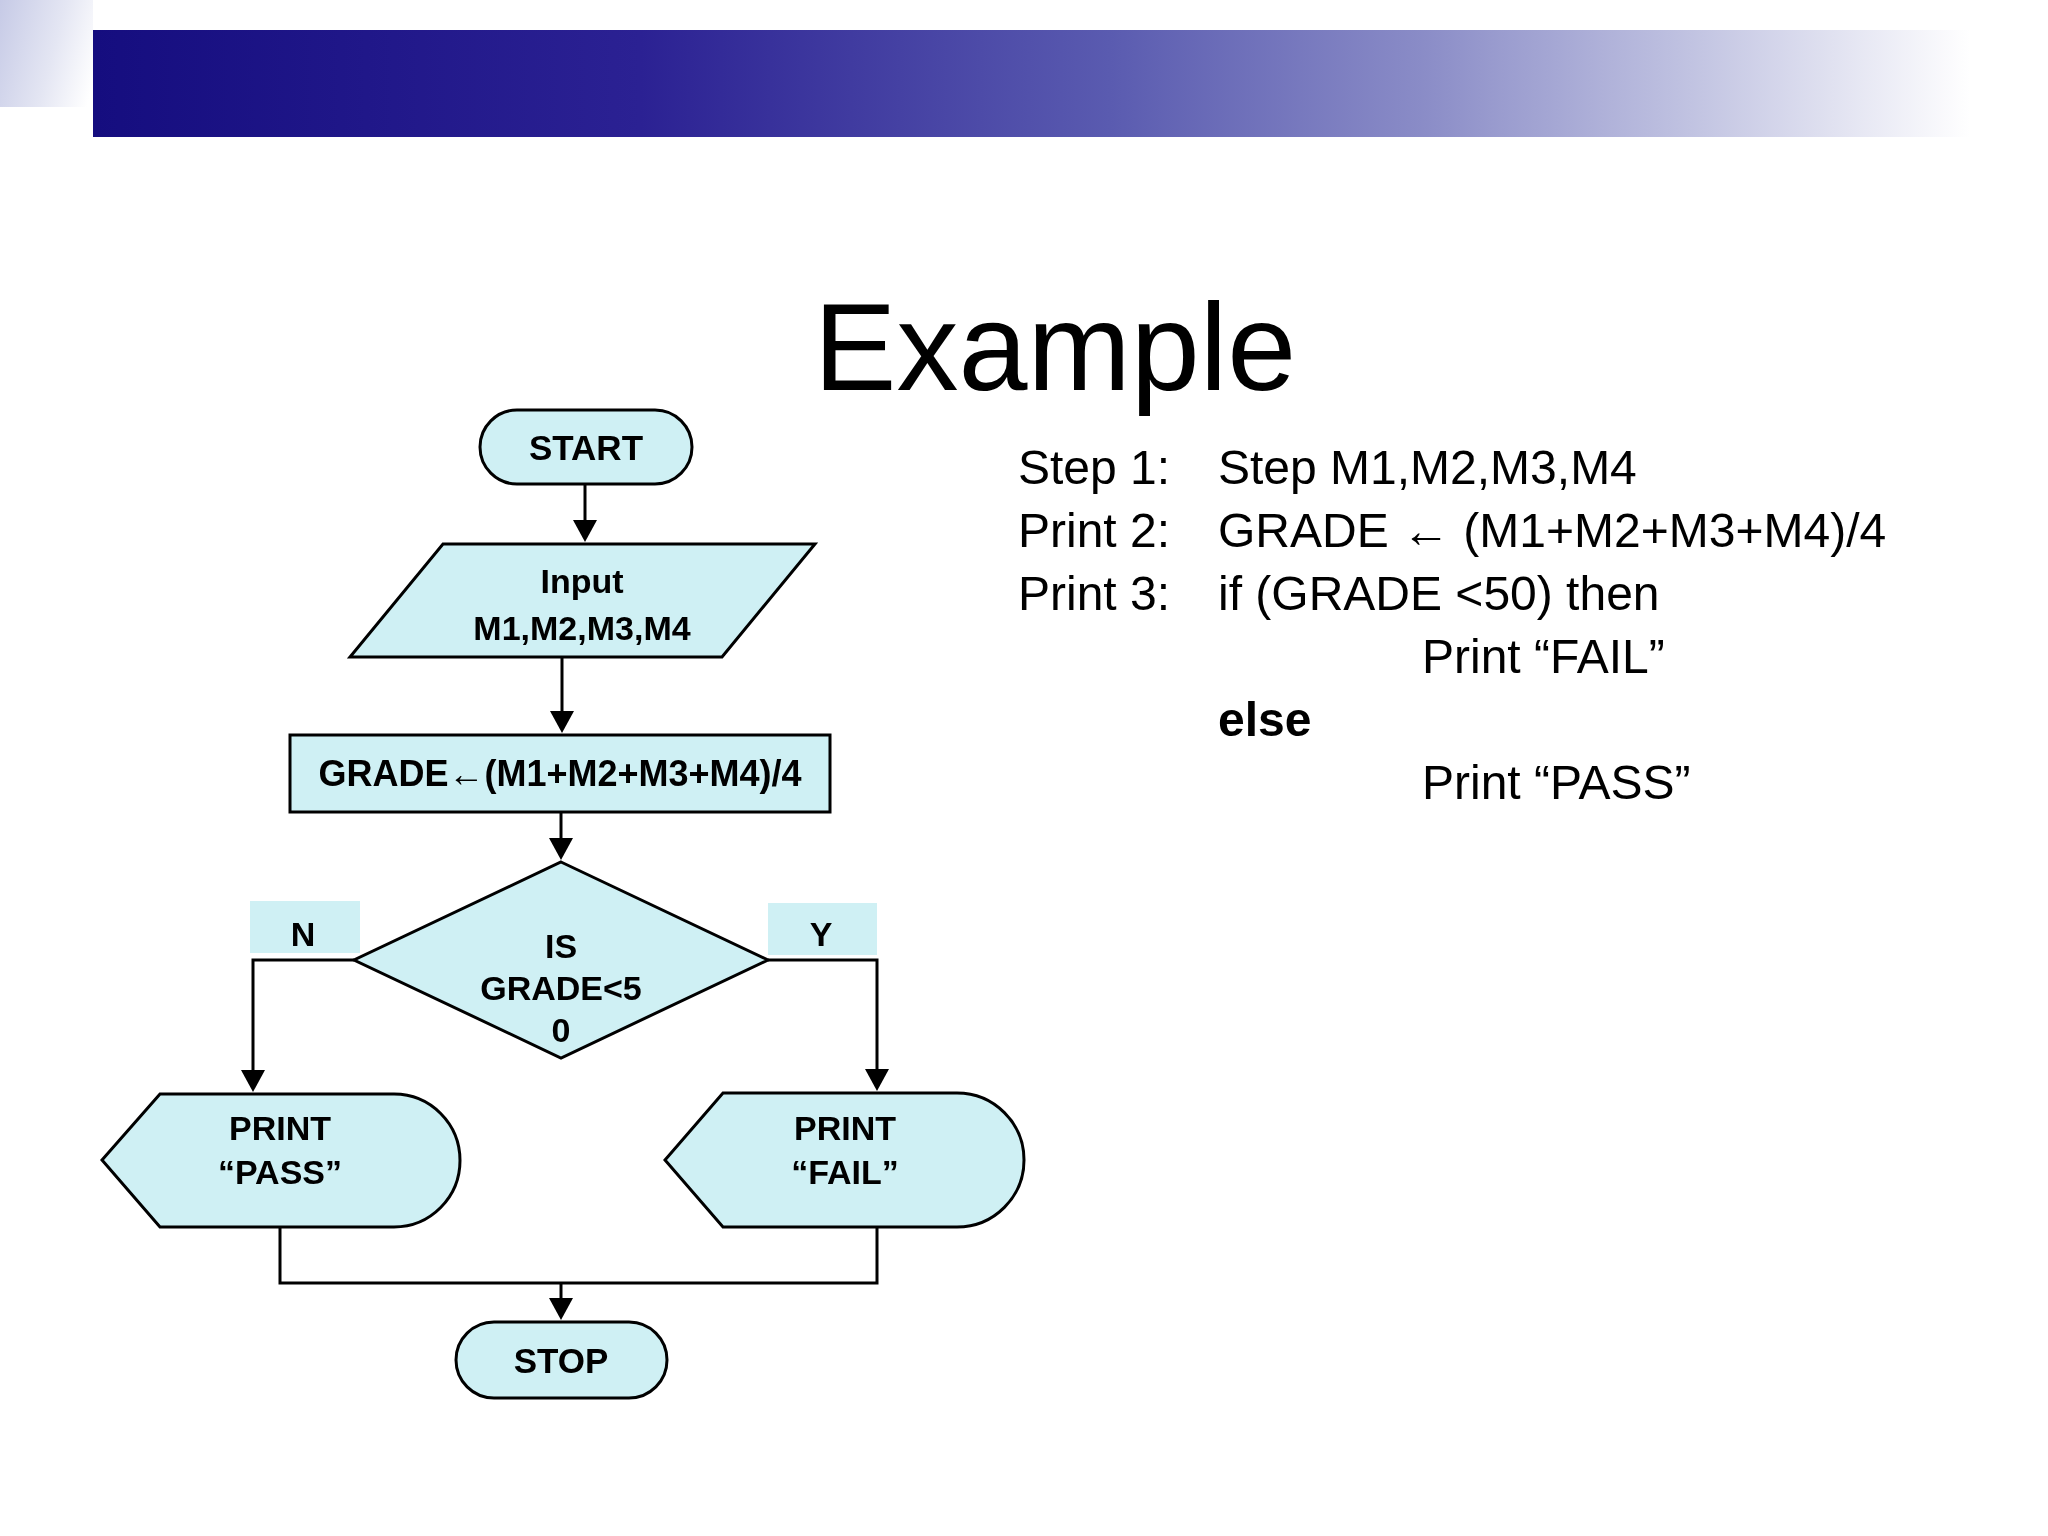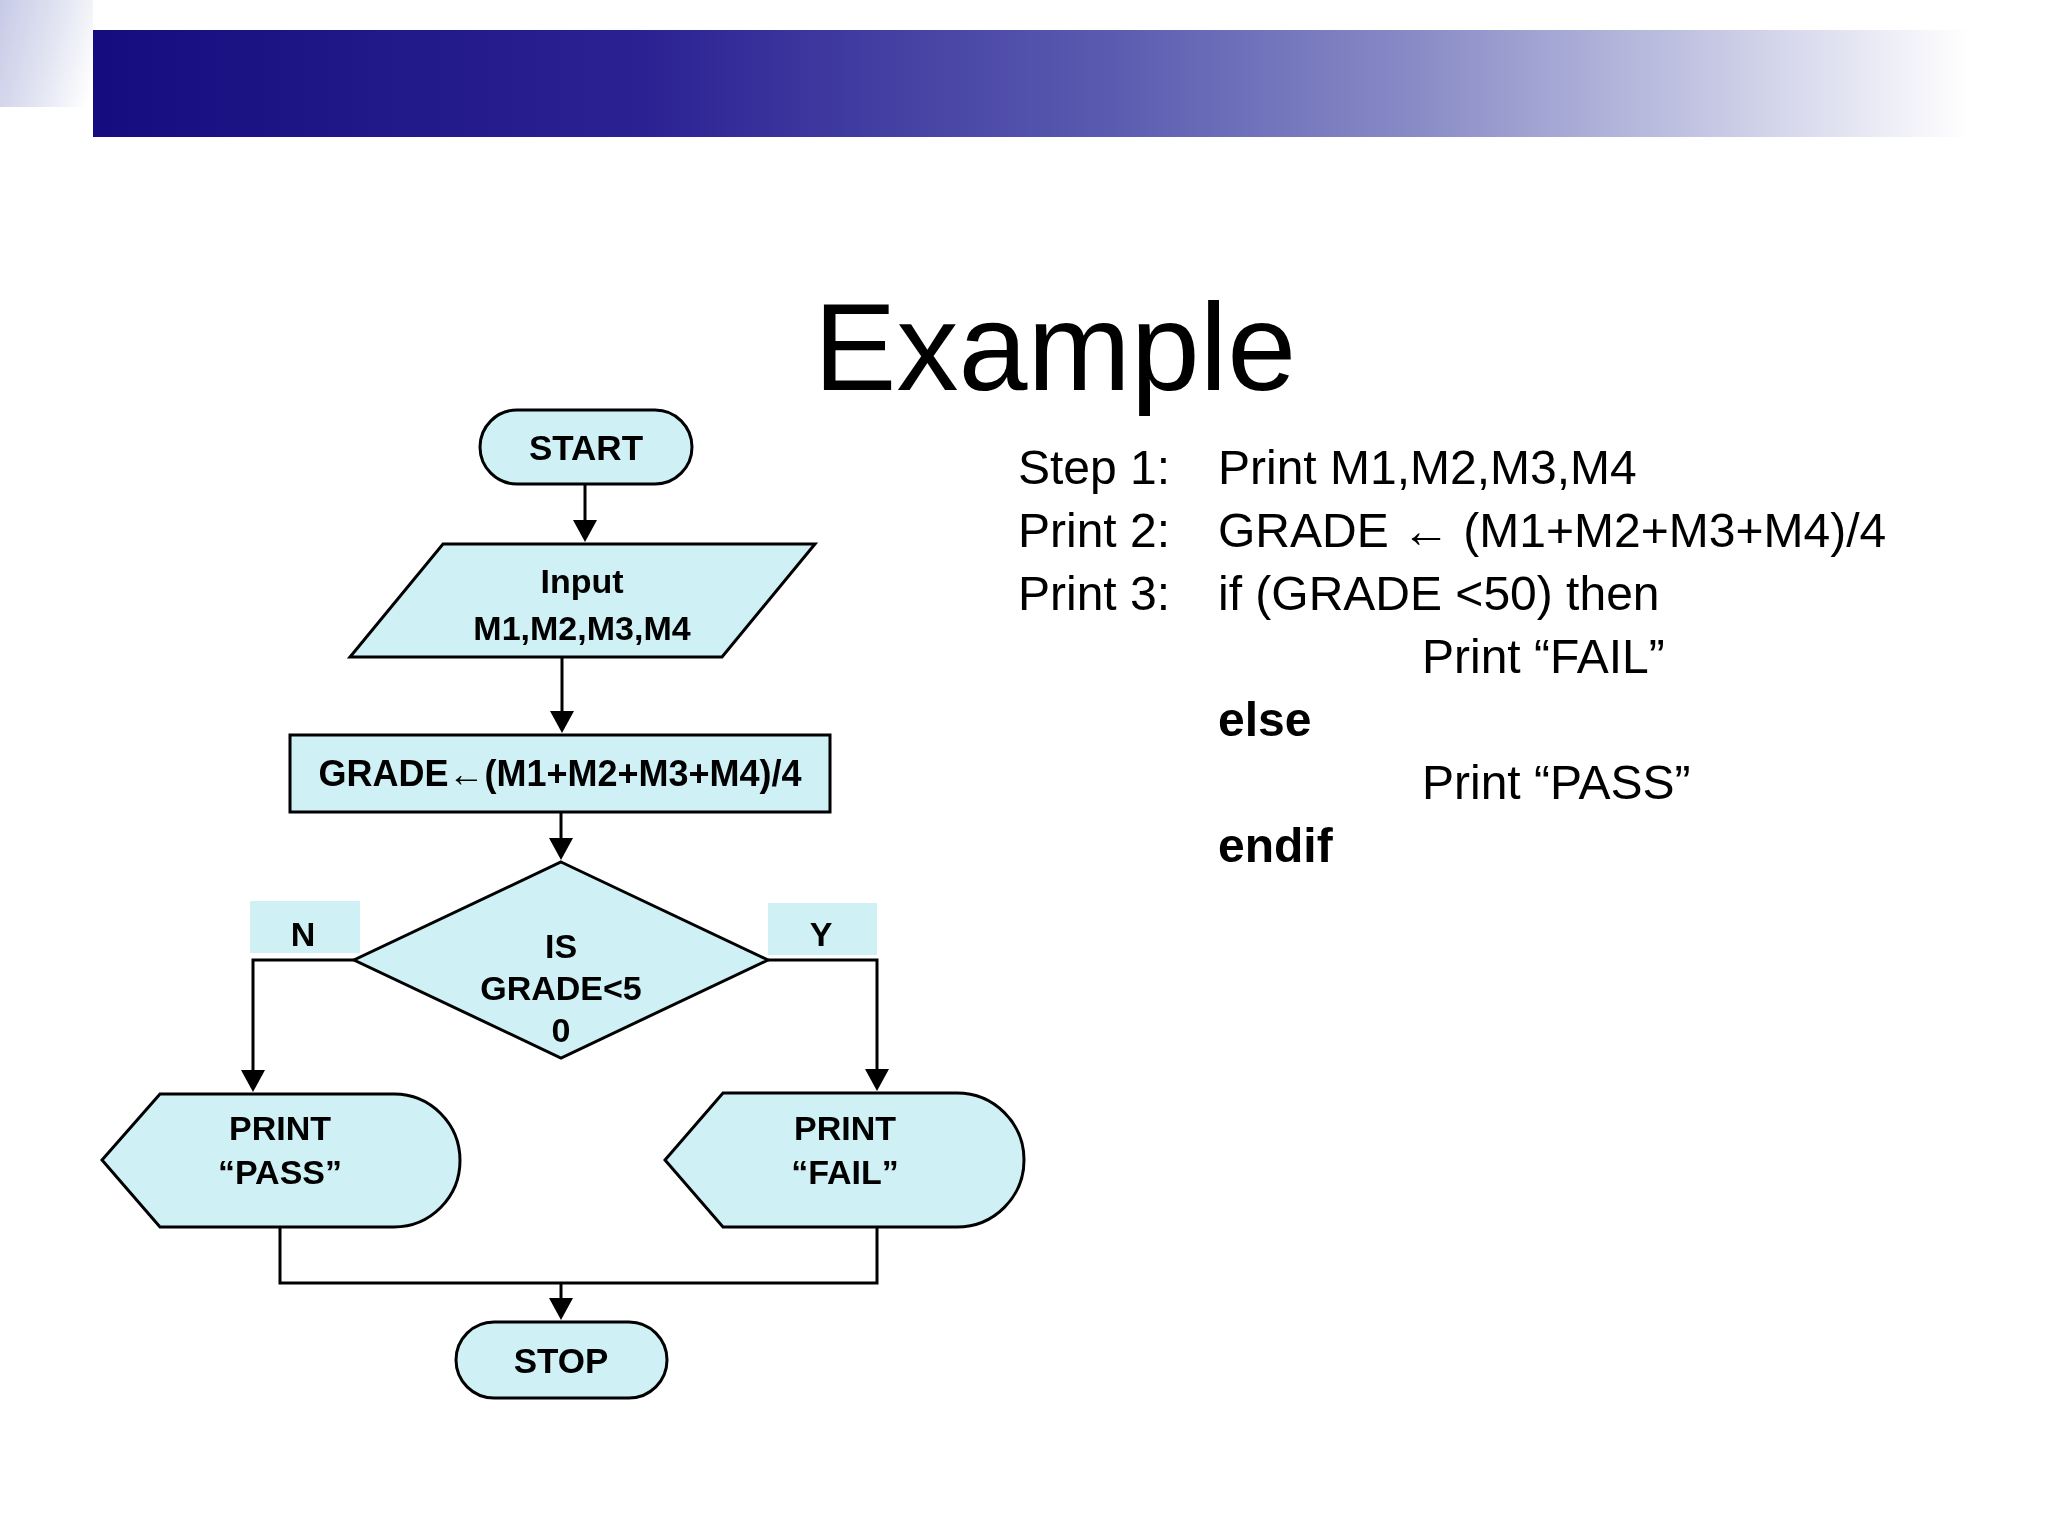--- a/index.html
+++ b/index.html
@@ -88,35 +88,32 @@
   <text x="845" y="1140" text-anchor="middle" font-size="34" class="shape-label">PRINT</text>
   <text x="845" y="1184" text-anchor="middle" font-size="34" class="shape-label">“FAIL”</text>
 
   <rect x="456" y="1322" width="211" height="76" rx="38" ry="38" stroke="#000" stroke-width="3" fill="#cff0f4"></rect>
   <text x="561" y="1373" text-anchor="middle" font-size="35" class="shape-label">STOP</text>
 </svg>
 
 <div class="pseudocode">
   <div class="pc-line">
     <span class="pc-label">Step 1:</span>
-    <span>Print M1,M2,M3,M4</span>
+    <span>Step M1,M2,M3,M4</span>
   </div>
   <div class="pc-line">
     <span class="pc-label">Print 2:</span>
     <span>GRADE ← (M1+M2+M3+M4)/4</span>
   </div>
   <div class="pc-line">
     <span class="pc-label">Print 3:</span>
     <span>if (GRADE &lt;50) then</span>
   </div>
   <div class="pc-line">
     <span class="ind2">Print “FAIL”</span>
   </div>
   <div class="pc-line">
     <span class="ind1">else</span>
   </div>
   <div class="pc-line">
     <span class="ind2">Print “PASS”</span>
   </div>
-  <div class="pc-line">
-    <span class="ind1">endif</span>
-  </div>
 </div>
 
 </body></html>

